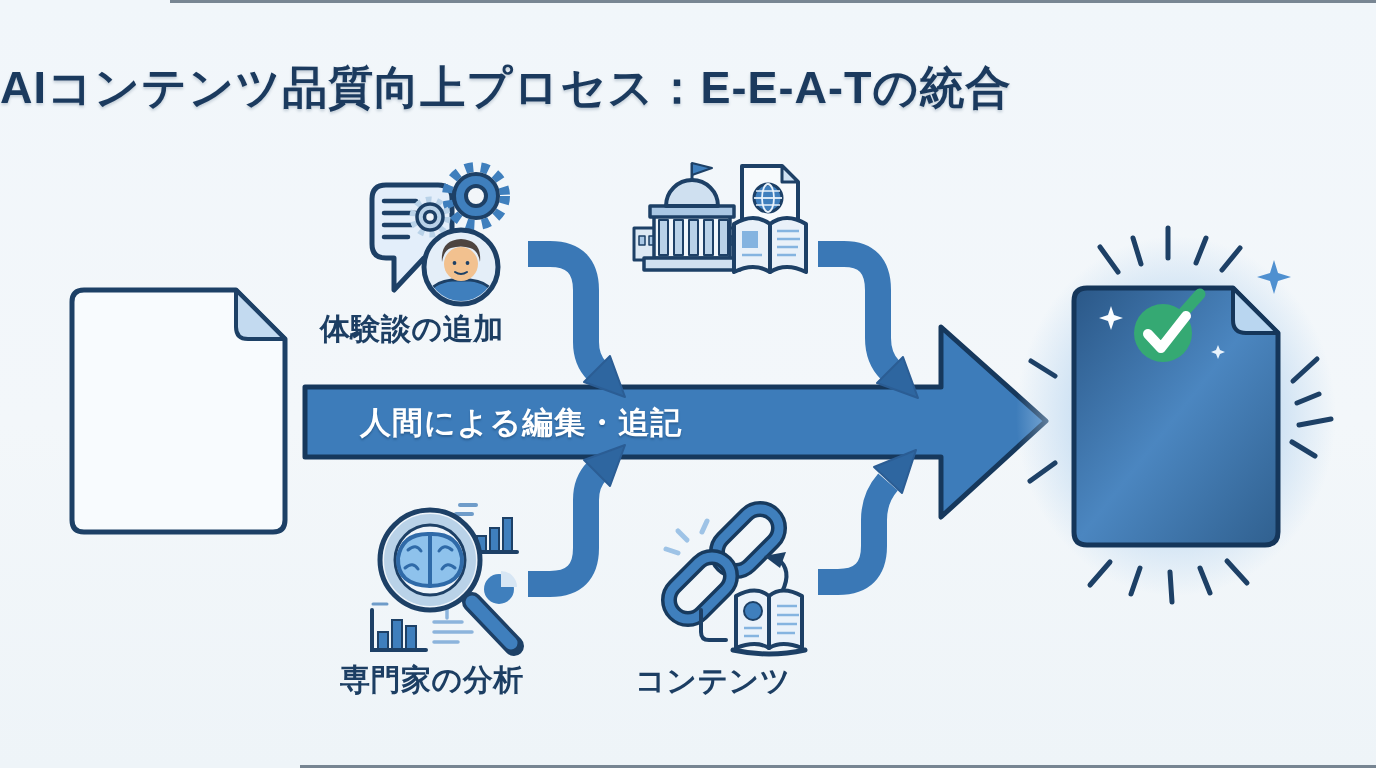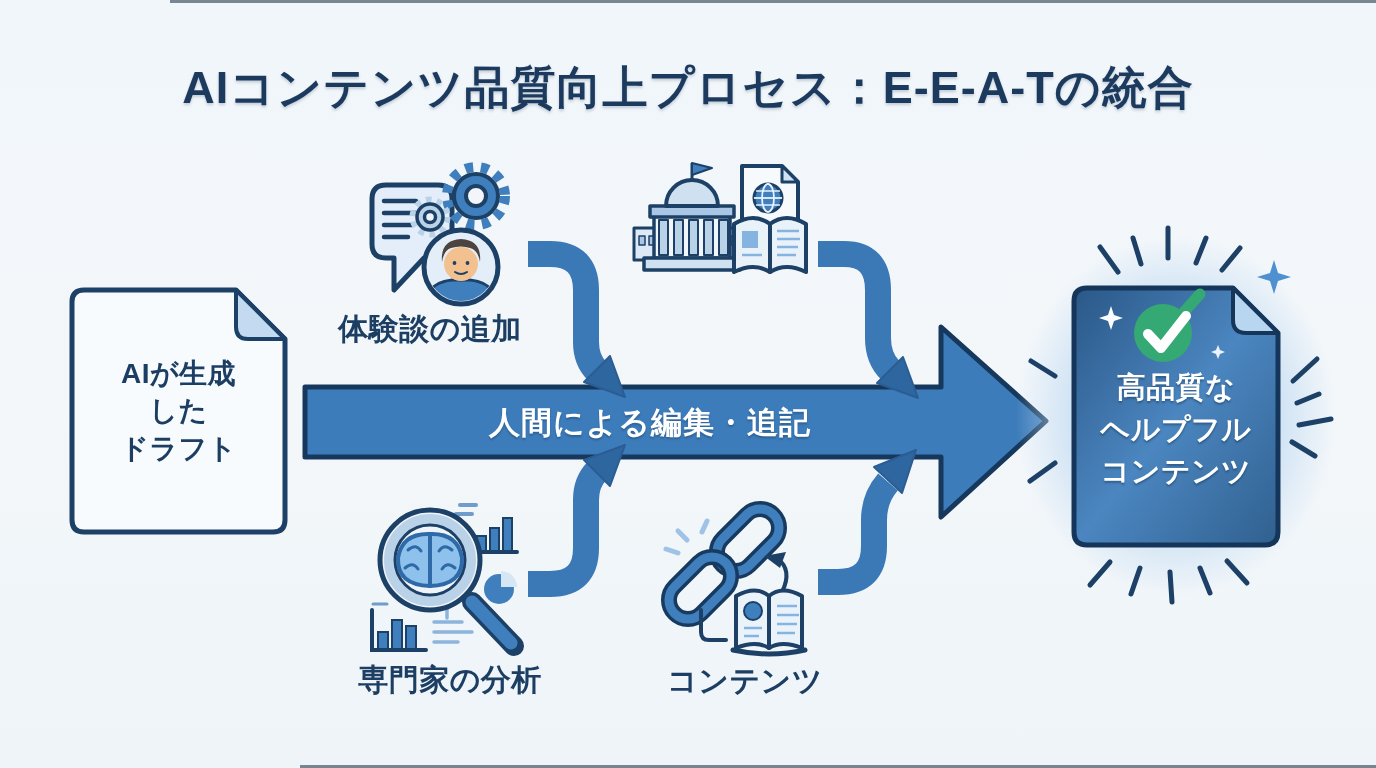--- a/index.html
+++ b/index.html
@@ -6,21 +6,21 @@
   body{font-family:"Liberation Sans","DejaVu Sans",sans-serif;}
   .stage{
     position:relative;width:1376px;height:768px;overflow:hidden;
     background:linear-gradient(180deg,#f1f6fa 0%,#f3f7fa 55%,#eef4f8 100%);
   }
   .artifact{position:absolute;background:rgba(22,42,62,.55);height:3px;}
   .artifact.top{left:170px;right:0;top:0;}
   .artifact.bottom{left:300px;right:0;bottom:0;}
   .svg-layer{position:absolute;left:0;top:0;}
   .label{
-    position:absolute;text-align:center;font-weight:800;color:#1c3e63;
+    position:absolute;font-weight:800;color:#1c3e63;
     white-space:pre-line;letter-spacing:.5px;
   }
   .title{
     left:0;top:58px;width:100%;font-size:45px;letter-spacing:1px;color:#1b3a5e;
     text-shadow:0 2px 3px rgba(27,58,92,.22);
   }
   .input-label{
     left:72px;top:290px;width:213px;height:242px;display:flex;align-items:center;
     justify-content:center;font-size:28px;line-height:1.33;
   }
@@ -268,29 +268,23 @@
         <path d="M1148 334 L1161 348 L1186 316" fill="none" stroke="#ffffff" stroke-width="10" stroke-linecap="round" stroke-linejoin="round"></path>
       </g>
       <path fill="#fbfdff" d="M1111 306 L1114 315 L1123 318 L1114 321 L1111 330 L1108 321 L1099 318 L1108 315 Z"></path>
       <path fill="#e9f3fc" d="M1218 345 L1220 350 L1225 352 L1220 354 L1218 359 L1216 354 L1211 352 L1216 350 Z"></path>
       <path fill="#4f90d0" d="M1274 260 L1278 273 L1291 277 L1278 281 L1274 294 L1270 281 L1257 277 L1270 273 Z"></path>
     </g>
   </svg>
 
   <div class="label title">AIコンテンツ品質向上プロセス：E-E-A-Tの統合</div>
 
-  <div class="label input-label">AIが生成
-した
-ドラフト</div>
 
   <div class="label branch-label b-experience">体験談の追加</div>
 
   <div class="label process-label">人間による編集・追記</div>
 
 
   <div class="label branch-label b-expert">専門家の分析</div>
 
   <div class="label branch-label b-sources">コンテンツ</div>
 
-  <div class="label result-label">高品質な
-ヘルプフル
-コンテンツ</div>
 </div>
 
 </body></html>

